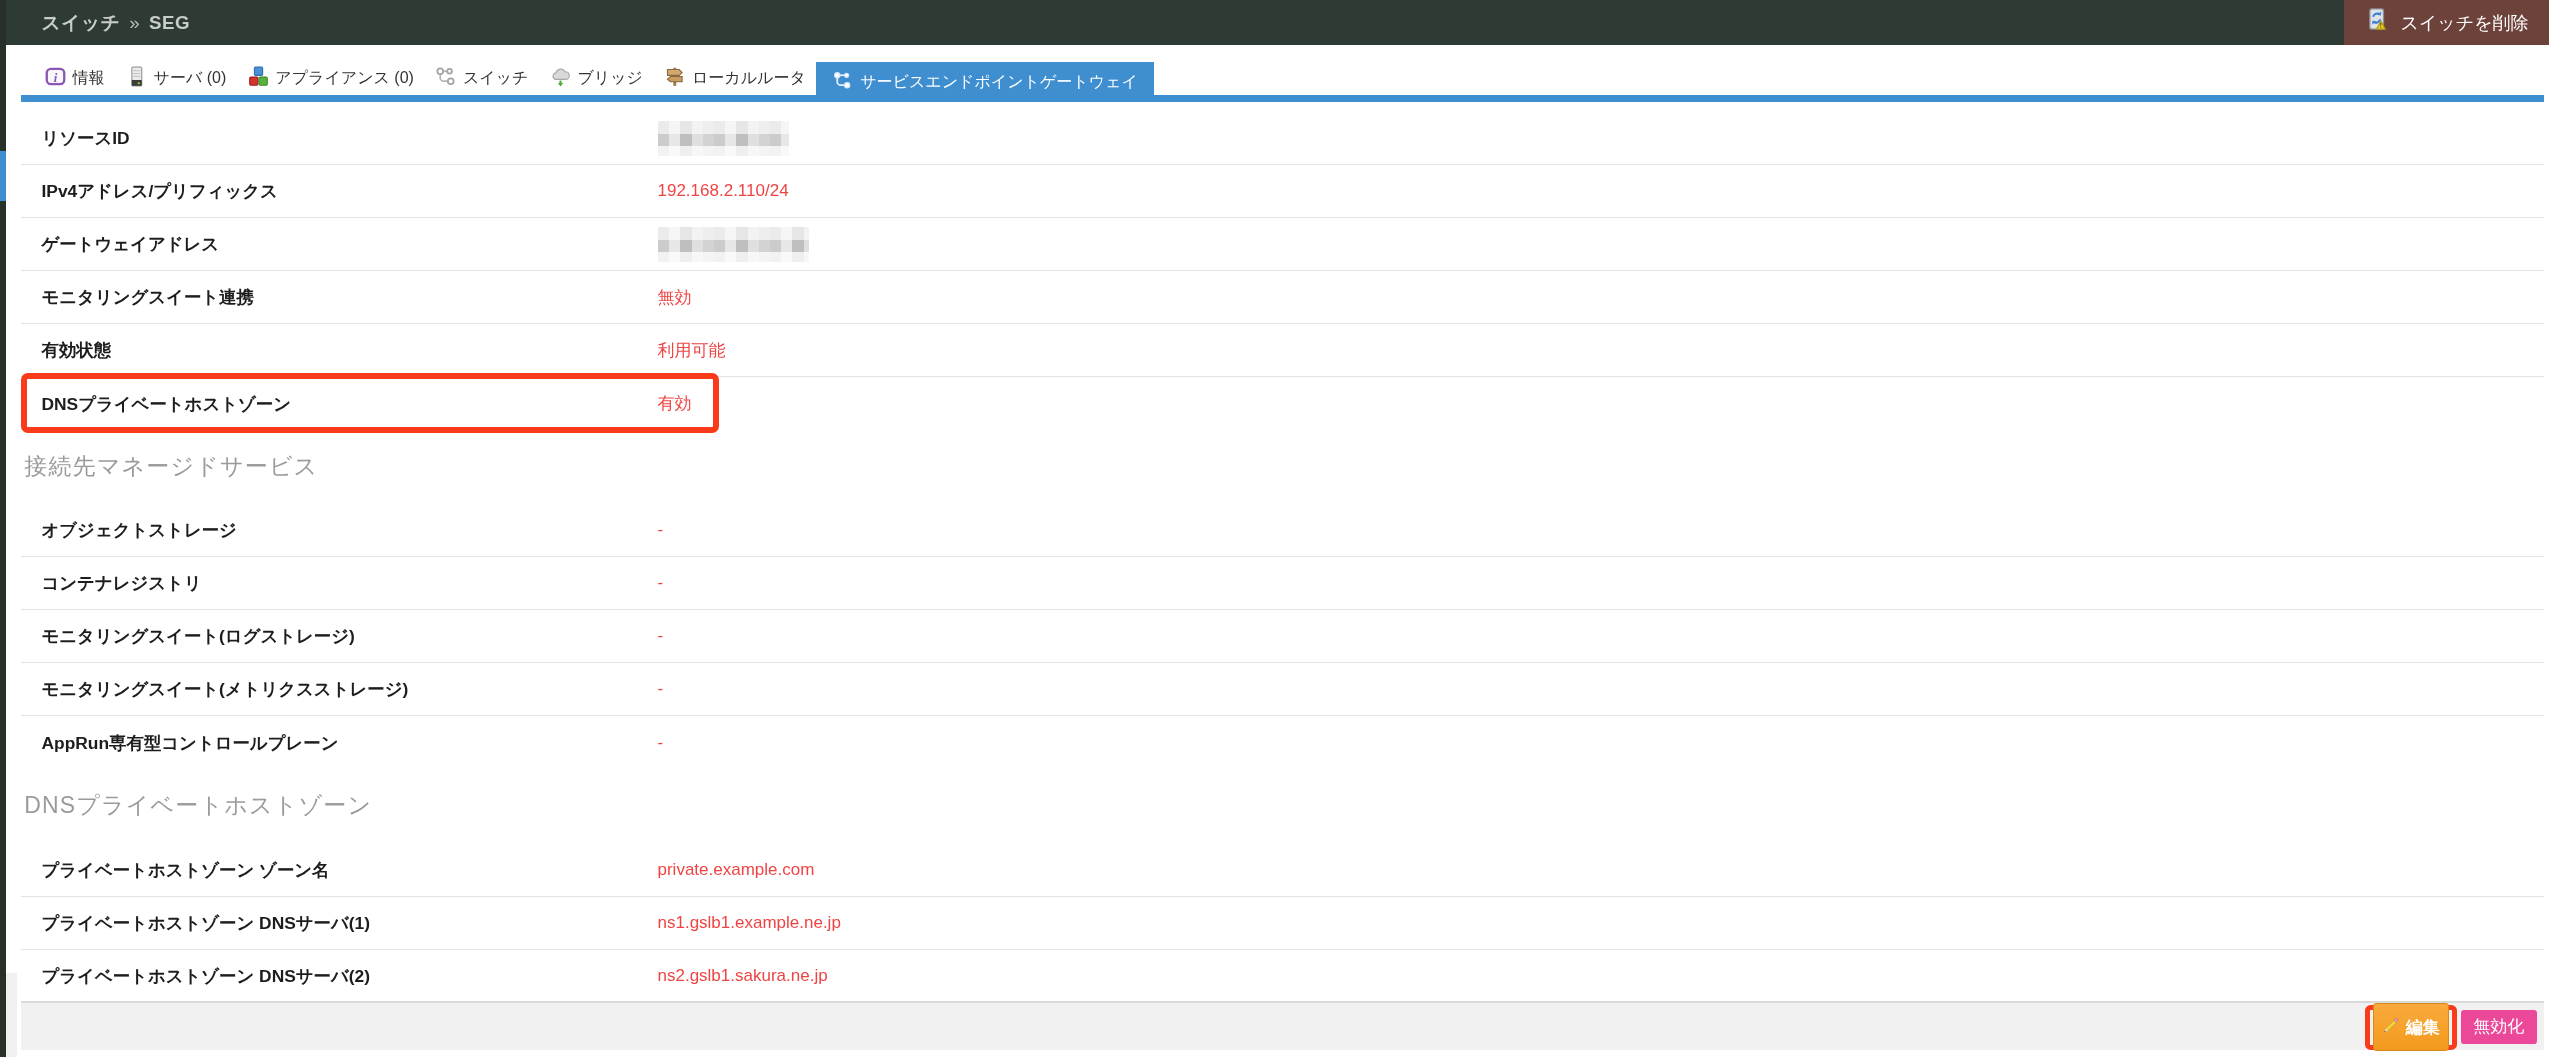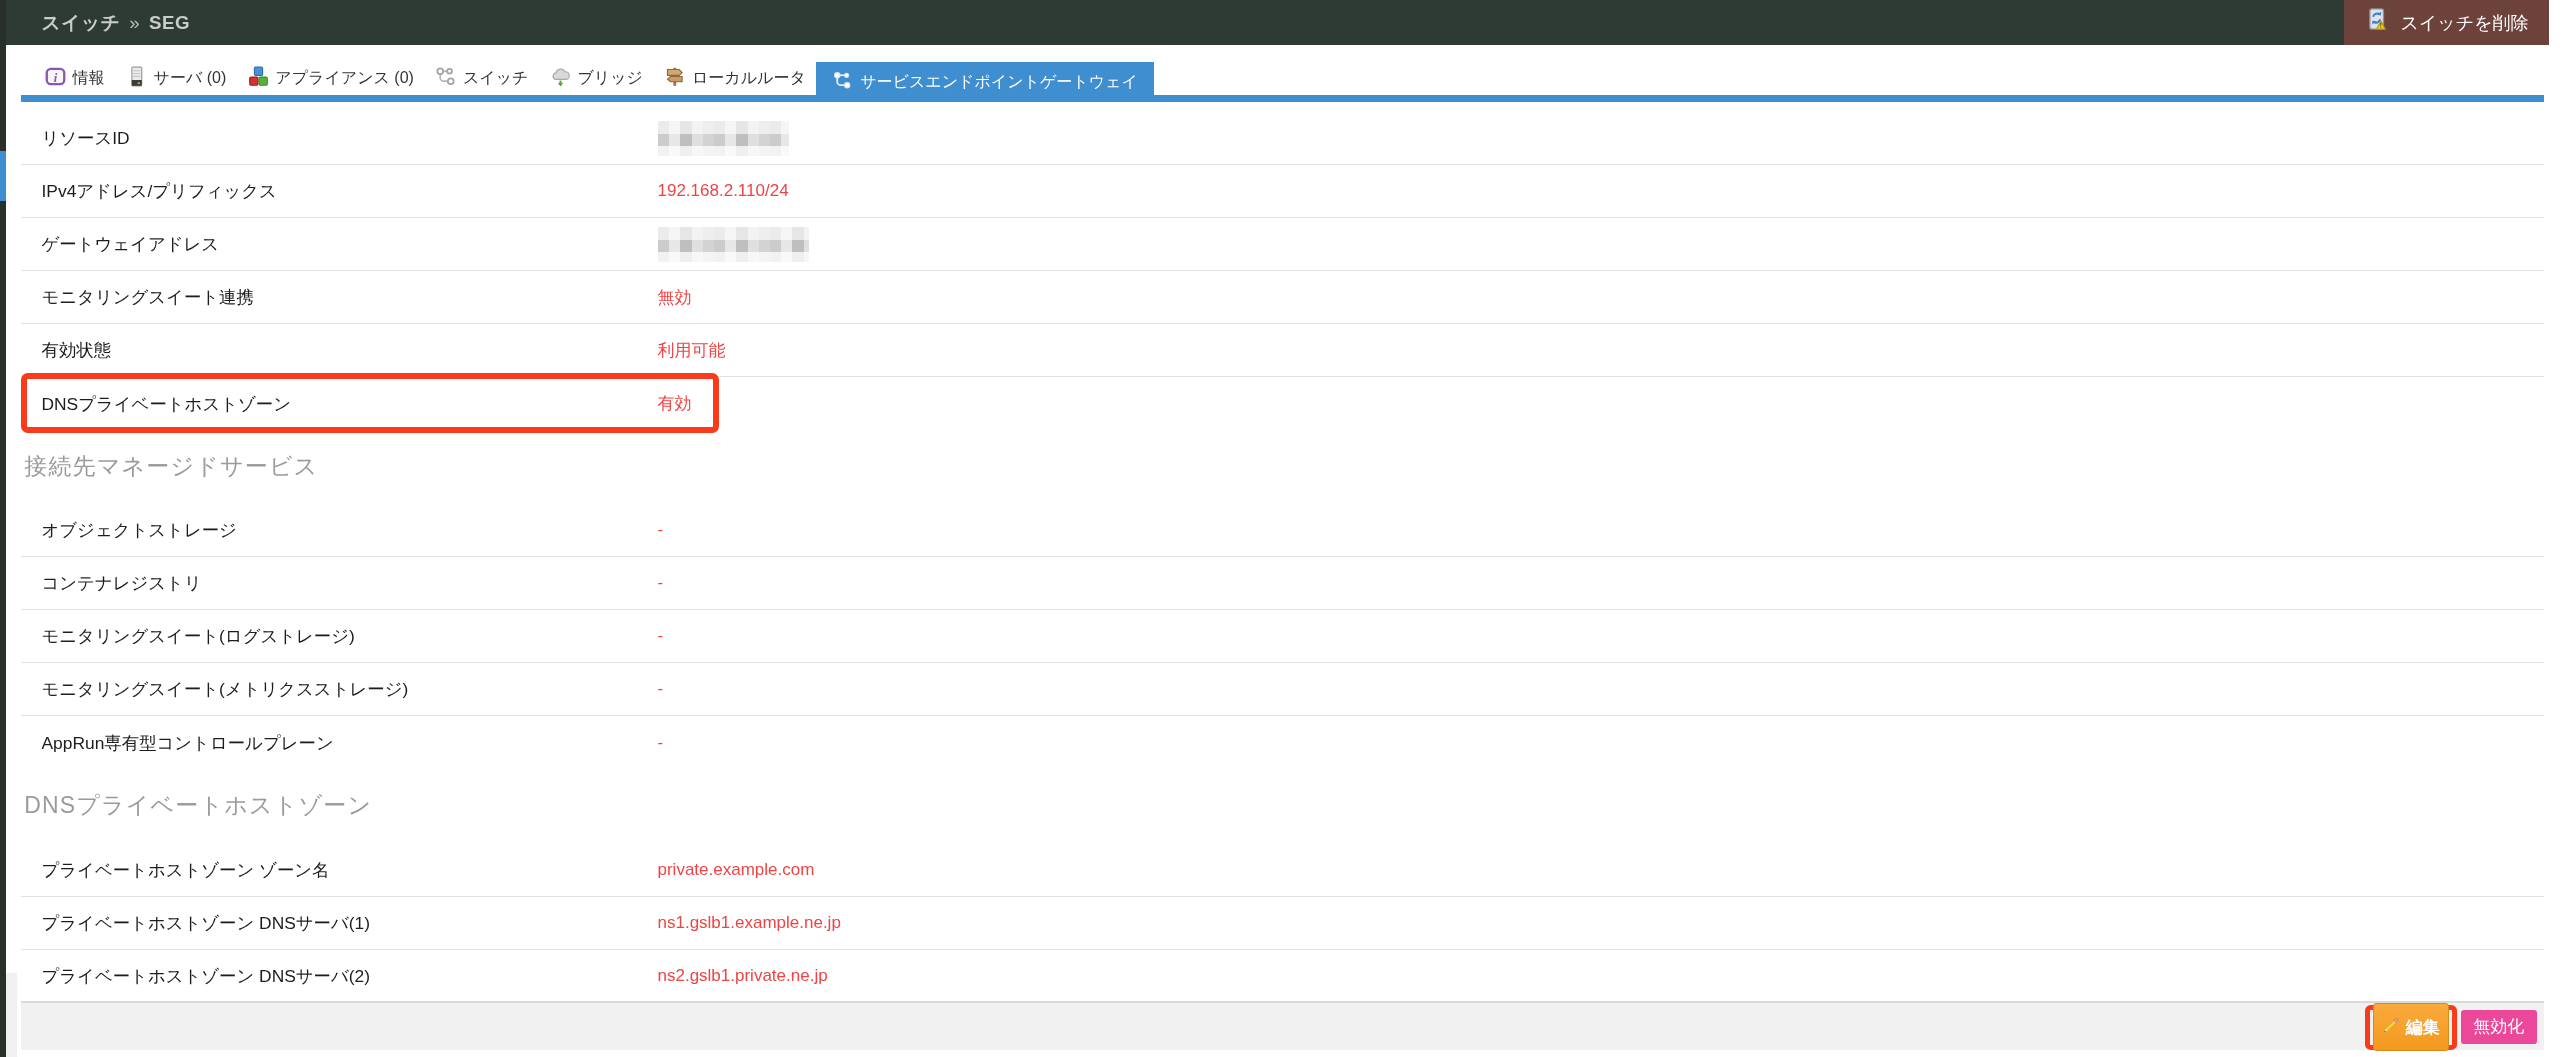--- a/index.html
+++ b/index.html
@@ -45,21 +45,21 @@
   .tab.active { height:40px; background:#3e8ed0; color:#ffffff; padding:0 16px; }
   .tab svg { flex:none; }
 
   
   .rows { margin-top:10px; }
   .row {
     height:53px; display:flex; align-items:center; padding-left:21px;
     border-bottom:1.2px solid #e3e3e3; position:relative;
   }
   .rows .row:last-child { border-bottom:none; }
-  .row-label { width:616px; flex:none; font-size:17.4px; font-weight:400; color:#1d1d1d; }
+  .row-label { width:616px; flex:none; font-size:17.4px; font-weight:700; color:#1d1d1d; }
   .row-value { font-size:17px; color:#ef4444; }
   .mosaic {
     height:35px; border-radius:1.2px;
     background:
       repeating-linear-gradient(0deg, rgba(255,255,255,.78) 0 10px, rgba(255,255,255,.10) 10px 22.4px, rgba(255,255,255,.65) 22.4px 35px),
       repeating-linear-gradient(90deg, #c6c6c6 0 11.2px, #e4e4e4 11.2px 22.4px, #b8b8b8 22.4px 34px, #dcdcdc 34px 45px, #cecece 45px 56px);
   }
   .mosaic.w1 { width:131px; }
   .mosaic.w2 { width:151px; }
 
@@ -265,21 +265,21 @@
     <div class="row">
       <span class="row-label">プライベートホストゾーン ゾーン名</span>
       <span class="row-value">private.example.com</span>
     </div>
     <div class="row">
       <span class="row-label">プライベートホストゾーン DNSサーバ(1)</span>
       <span class="row-value">ns1.gslb1.example.ne.jp</span>
     </div>
     <div class="row">
       <span class="row-label">プライベートホストゾーン DNSサーバ(2)</span>
-      <span class="row-value">ns2.gslb1.private.ne.jp</span>
+      <span class="row-value">ns2.gslb1.sakura.ne.jp</span>
     </div>
   </div>
 </div>
 
 <div class="footer">
   <div class="annotation-edit">
     <button class="edit-btn">
       <span>
         <svg width="18.7" height="18.7" viewBox="0 0 36 36">
           <path d="M9 24 L25 8 l4.5 4.5 L13.5 28.5 z" fill="#f3d23e" stroke="#c9a52a" stroke-width="1.5"></path>

